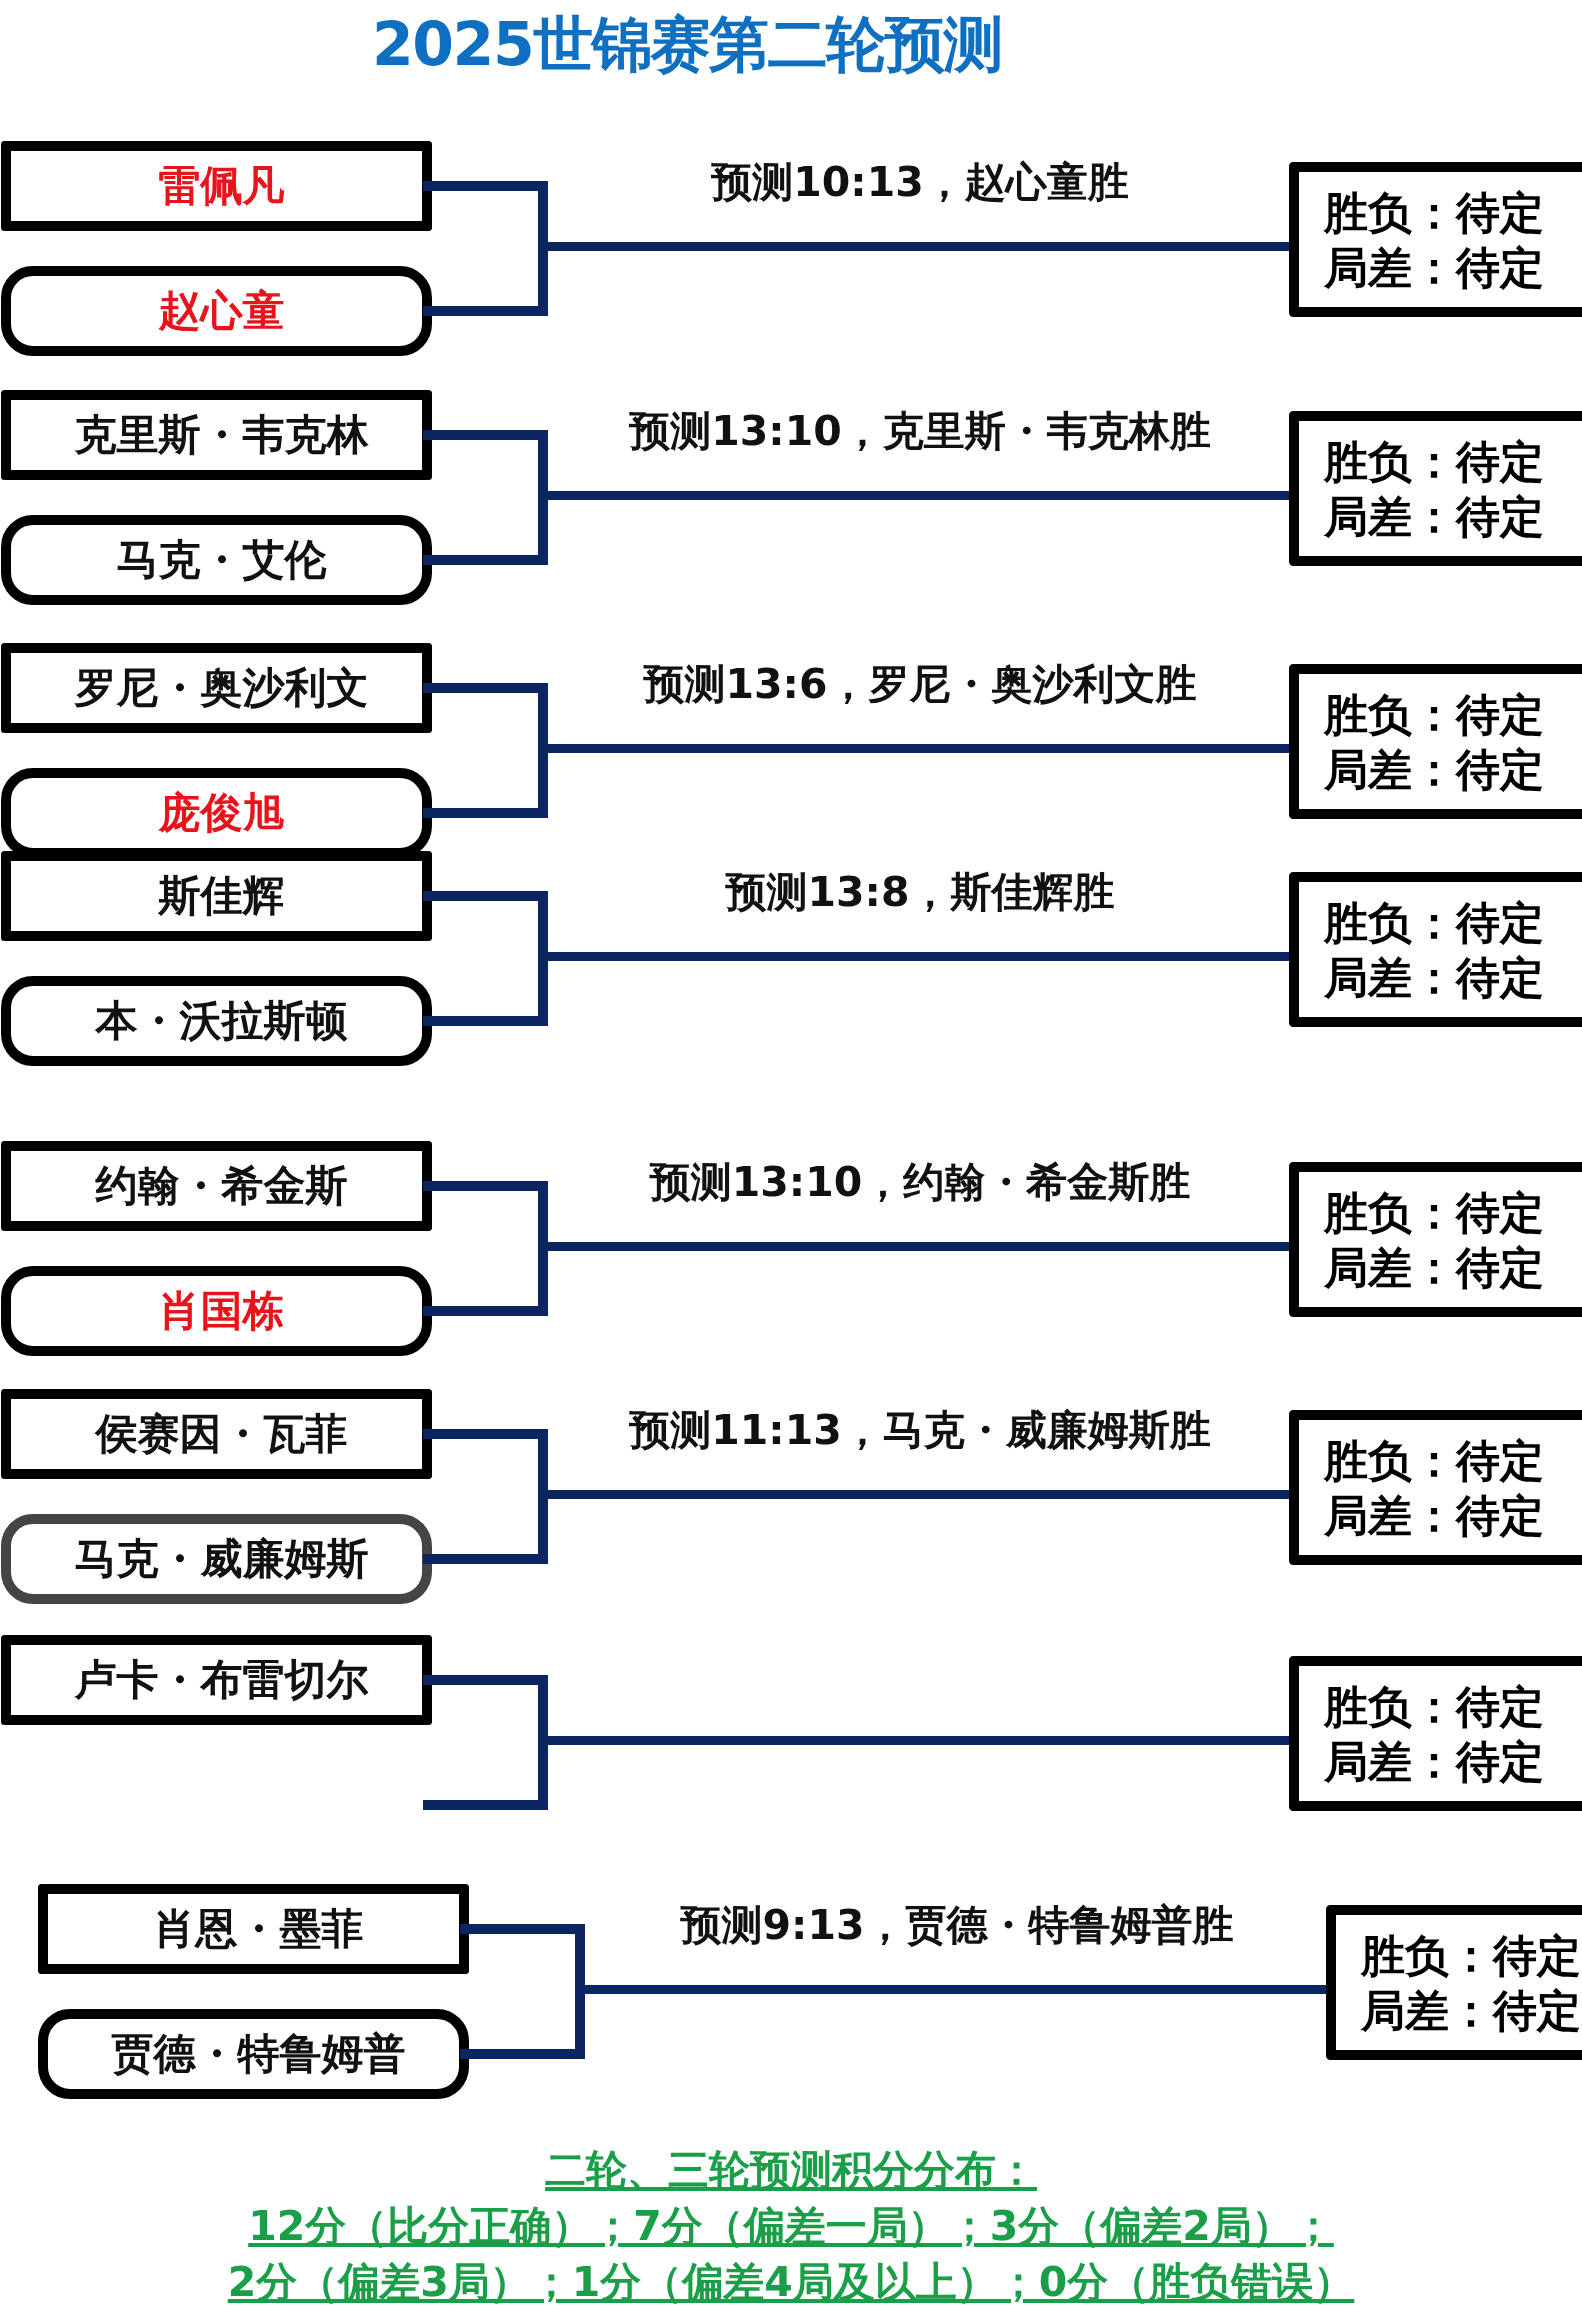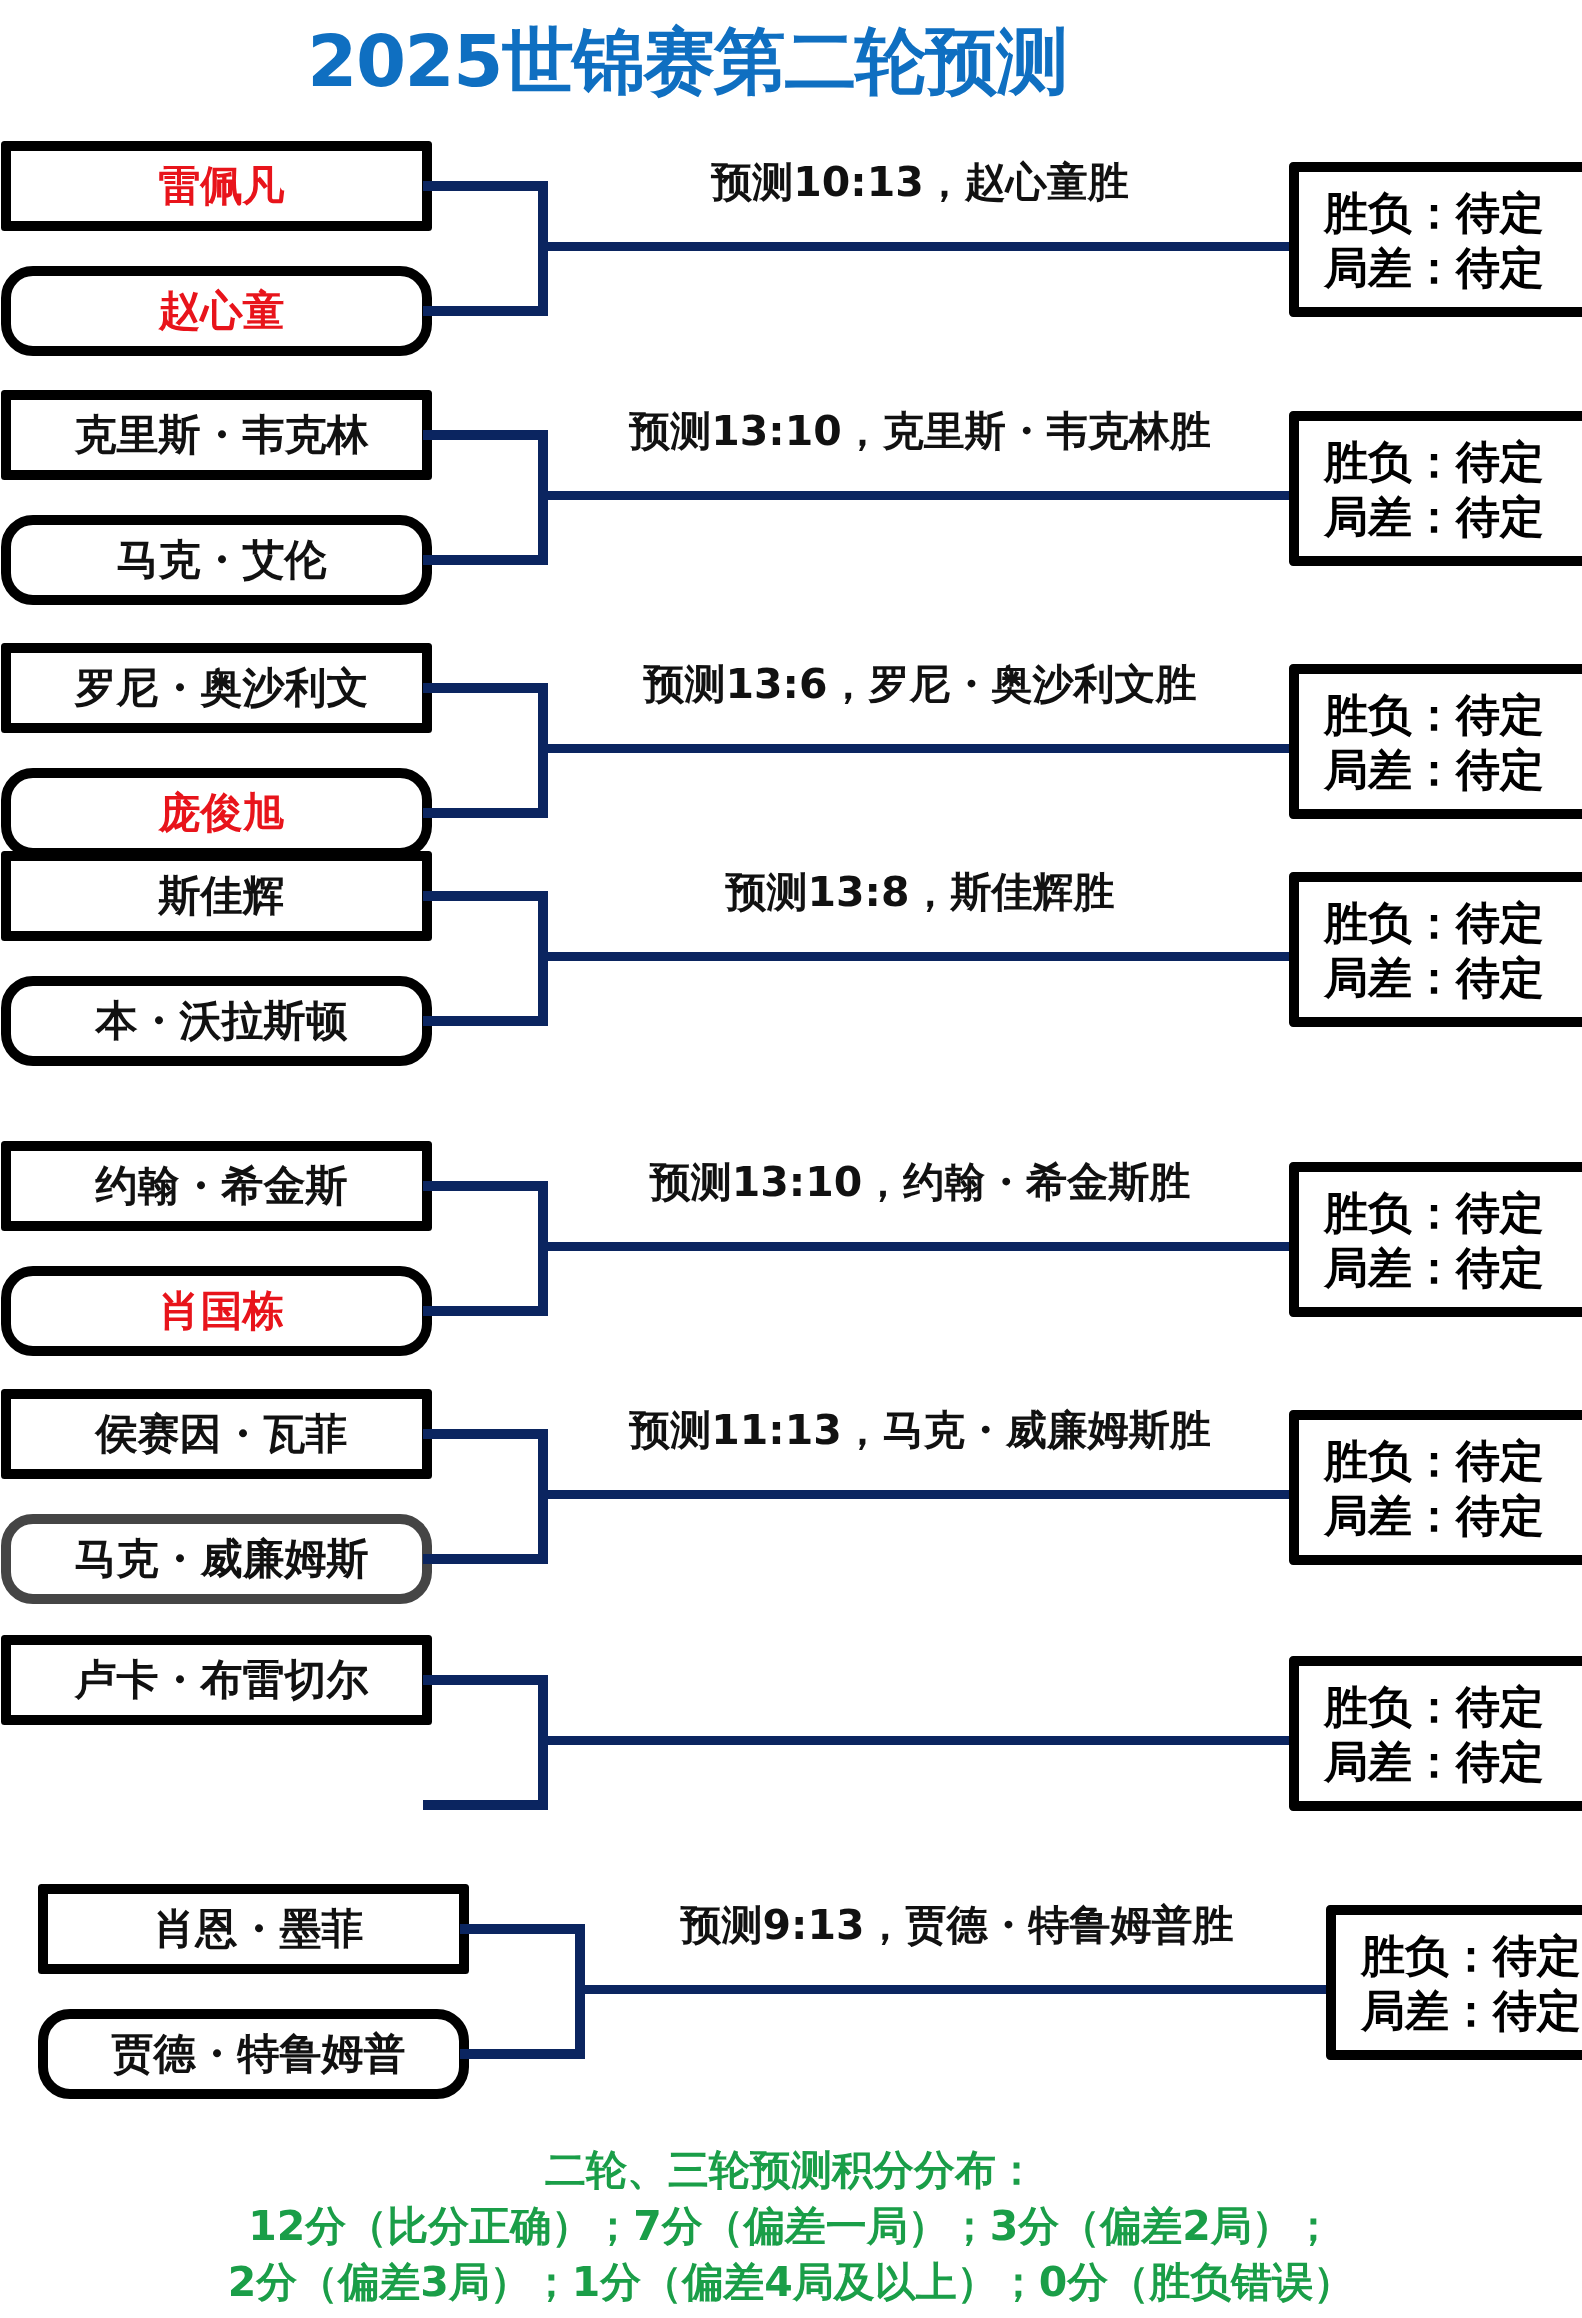--- a/index.html
+++ b/index.html
@@ -1,19 +1,19 @@
 <!DOCTYPE html>
 <html style="font-size:11.3px"><head>
 <meta charset="utf-8">
 <style>
   html, body { margin:0; padding:0; background:#ffffff; }
   body { width:1582px; height:2319px; position:relative; overflow:hidden;
          font-family:"DejaVu Sans","Liberation Sans",sans-serif; }
-  .title { position:absolute; left:0; width:1374px; top:14px; text-align:center;
-           font-size:72px; font-weight:bold; color:#0f6fc1; letter-spacing:-1.4px; }
+  .title { position:absolute; left:0; width:1374px; top:5px; text-align:center;
+           font-size:60px; font-weight:bold; color:#0f6fc1; letter-spacing:-1.4px; }
   .match { position:absolute; left:0; width:1582px; height:248px; }
   .pbox { position:absolute; left:1.4px; width:402px; height:70px;
           border:10px solid #000; border-radius:3.5px; background:#fff;
           display:flex; align-items:center; justify-content:center;
           font-size:42px; font-weight:bold; color:#111; white-space:nowrap;padding-left:9px; }
   .pbox.p1 { top:0; }
   .pbox.p2 { top:125px;border-radius:32px; }
   .pbox.red { color:#e8141b; }
   .pbox.grey { border-color:#454545; }
   .ln { position:absolute; background:#0b2560; }
@@ -22,21 +22,21 @@
   .v  { left:538px; top:40px; width:10px; height:135px; }
   .hm { left:538px; top:101px; width:754px; height:9.2px; }
   .pred { position:absolute; left:550px; width:740px; top:14px; text-align:center;
           font-size:41px; font-weight:bold; color:#111; white-space:nowrap; }
   .rbox { position:absolute; left:1289px; top:21px; width:271px; height:135px;
           border:10px solid #000; border-radius:4.2px; background:#fff;
           display:flex; flex-direction:column; justify-content:center; padding-left:25px;
           box-sizing:content-box; font-size:44px; font-weight:bold; color:#000; line-height:55px; }
   .rbox .row { white-space:nowrap; }
   .footer { position:absolute; left:0; width:1582px; top:2142px; text-align:center;
-            color:#1a9e48; font-weight:bold; font-size:41px; line-height:56px; }
+            color:#1a9e48; font-weight:bold; font-size:41px; line-height:56px;text-decoration:underline; }
   .footer div { white-space:nowrap; }
 </style>
 </head>
 <body>
 
 <div class="title">2025世锦赛第二轮预测</div>
 
 <div class="match" style="top:141px;">
   <div class="pbox p1 red">雷佩凡</div>
   <div class="pbox p2 red">赵心童</div>

